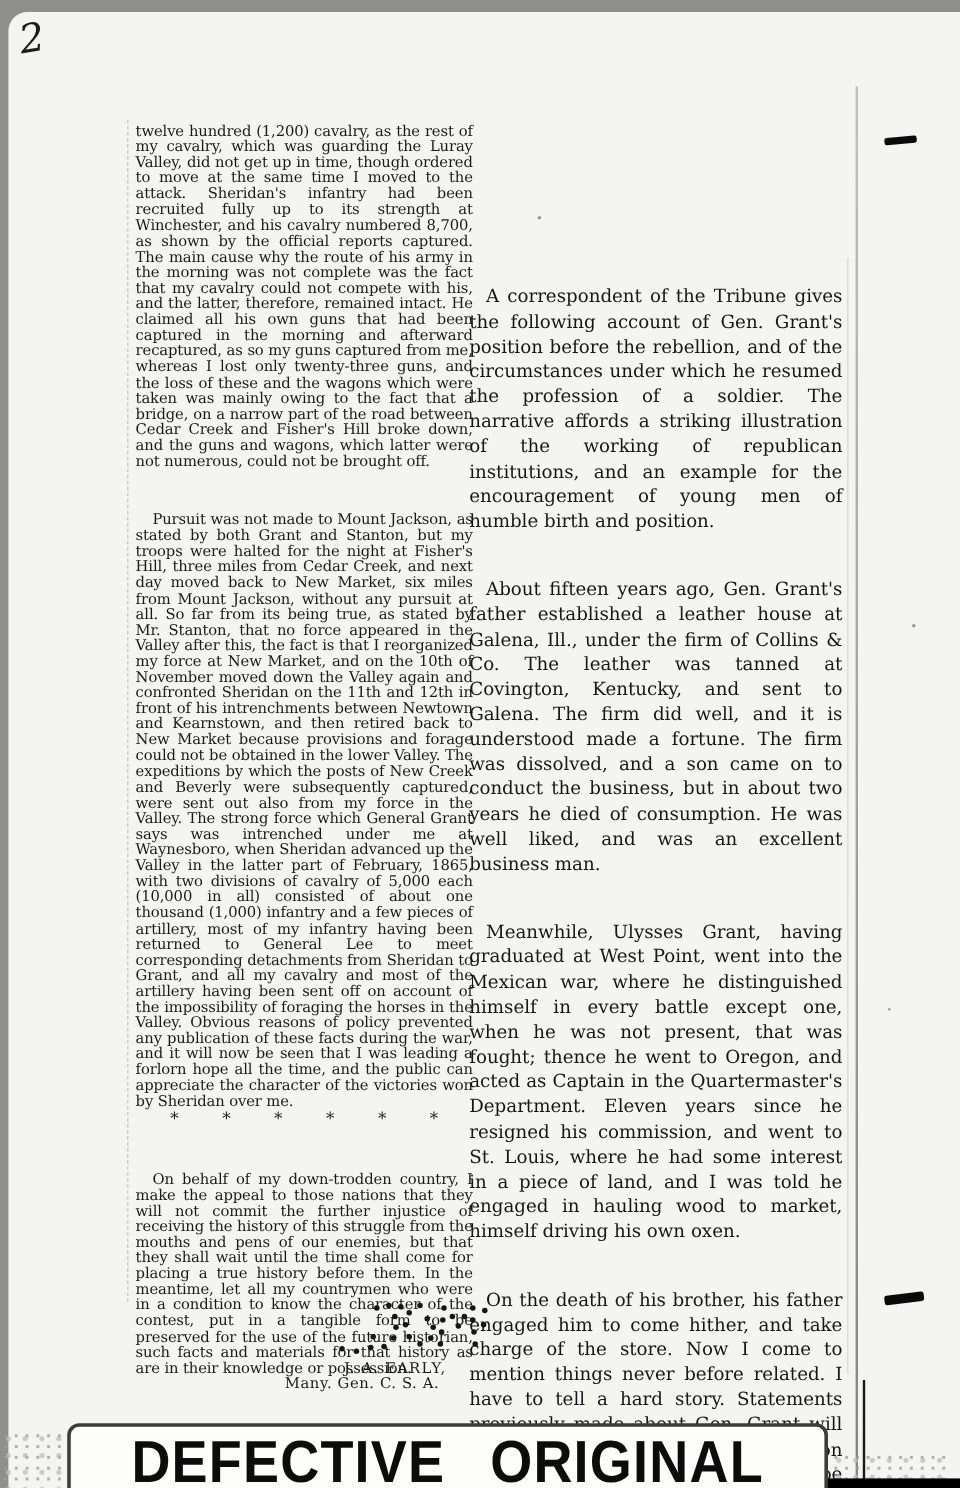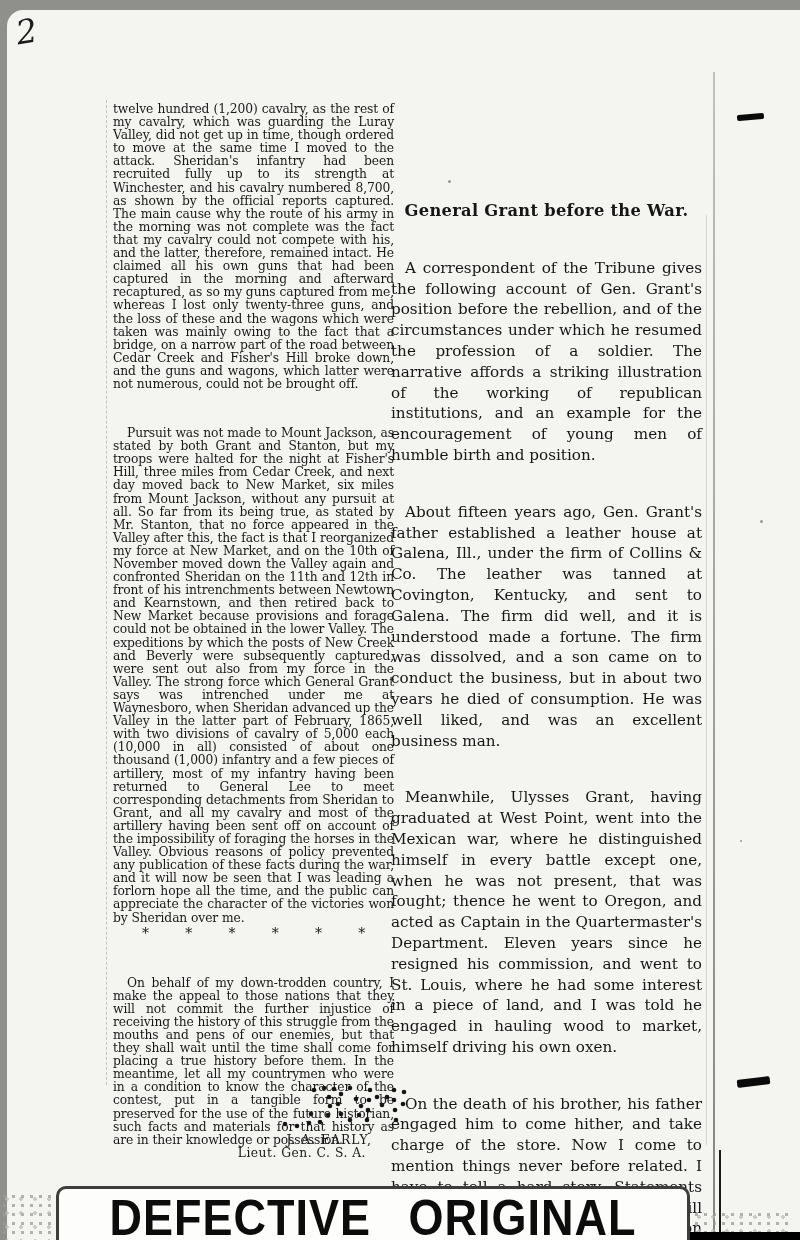--- a/index.html
+++ b/index.html
@@ -73,25 +73,24 @@
 <div class="speck" style="left:448px;top:180px;width:3px;height:3px;"></div>
 <div class="speck" style="left:760px;top:520px;width:3px;height:3px;"></div>
 <div class="speck" style="left:740px;top:840px;width:2px;height:2px;"></div>
 
 <div class="col-left">
   <p>twelve hundred (1,200) cavalry, as the rest of my cavalry, which was guarding the Luray Valley, did not get up in time, though ordered to move at the same time I moved to the attack. Sheridan's infantry had been recruited fully up to its strength at Winchester, and his cavalry numbered 8,700, as shown by the official reports captured. The main cause why the route of his army in the morning was not complete was the fact that my cavalry could not compete with his, and the latter, therefore, remained intact. He claimed all his own guns that had been captured in the morning and afterward recaptured, as so my guns captured from me, whereas I lost only twenty-three guns, and the loss of these and the wagons which were taken was mainly owing to the fact that a bridge, on a narrow part of the road between Cedar Creek and Fisher's Hill broke down, and the guns and wagons, which latter were not numerous, could not be brought off.</p>
   <p class="indent">Pursuit was not made to Mount Jackson, as stated by both Grant and Stanton, but my troops were halted for the night at Fisher's Hill, three miles from Cedar Creek, and next day moved back to New Market, six miles from Mount Jackson, without any pursuit at all. So far from its being true, as stated by Mr. Stanton, that no force appeared in the Valley after this, the fact is that I reorganized my force at New Market, and on the 10th of November moved down the Valley again and confronted Sheridan on the 11th and 12th in front of his intrenchments between Newtown and Kearnstown, and then retired back to New Market because provisions and forage could not be obtained in the lower Valley. The expeditions by which the posts of New Creek and Beverly were subsequently captured, were sent out also from my force in the Valley. The strong force which General Grant says was intrenched under me at Waynesboro, when Sheridan advanced up the Valley in the latter part of February, 1865, with two divisions of cavalry of 5,000 each (10,000 in all) consisted of about one thousand (1,000) infantry and a few pieces of artillery, most of my infantry having been returned to General Lee to meet corresponding detachments from Sheridan to Grant, and all my cavalry and most of the artillery having been sent off on account of the impossibility of foraging the horses in the Valley. Obvious reasons of policy prevented any publication of these facts during the war, and it will now be seen that I was leading a forlorn hope all the time, and the public can appreciate the character of the victories won by Sheridan over me.</p>
   <p class="separator">* * * * * *</p>
   <p class="indent">On behalf of my down-trodden country, I make the appeal to those nations that they will not commit the further injustice of receiving the history of this struggle from the mouths and pens of our enemies, but that they shall wait until the time shall come for placing a true history before them. In the meantime, let all my countrymen who were in a condition to know the character of the contest, put in a tangible form to be preserved for the use of the future historian, such facts and materials for that history as are in their knowledge or possession.</p>
   <div class="sig-name">J. A. EARLY,</div>
-  <div class="sig-title">Lieut. Gen. C. S. A.</div>
+  <div class="sig-title">Many. Gen. C. S. A.</div>
 </div>
 
 <div class="col-right">
-  <div class="headline">General Grant before the War.</div>
   <p class="indent">A correspondent of the Tribune gives the following account of Gen. Grant's position before the rebellion, and of the circumstances under which he resumed the profession of a soldier. The narrative affords a striking illustration of the working of republican institutions, and an example for the encouragement of young men of humble birth and position.</p>
   <p class="indent">About fifteen years ago, Gen. Grant's father established a leather house at Galena, Ill., under the firm of Collins &amp; Co. The leather was tanned at Covington, Kentucky, and sent to Galena. The firm did well, and it is understood made a fortune. The firm was dissolved, and a son came on to conduct the business, but in about two years he died of consumption. He was well liked, and was an excellent business man.</p>
   <p class="indent">Meanwhile, Ulysses Grant, having graduated at West Point, went into the Mexican war, where he distinguished himself in every battle except one, when he was not present, that was fought; thence he went to Oregon, and acted as Captain in the Quartermaster's Department. Eleven years since he resigned his commission, and went to St. Louis, where he had some interest in a piece of land, and I was told he engaged in hauling wood to market, himself driving his own oxen.</p>
   <p class="indent">On the death of his brother, his father engaged him to come hither, and take charge of the store. Now I come to mention things never before related. I have to tell a hard story. Statements previously made about Gen. Grant will be blown away. Many a young man, on reading what follows, will be encouraged. I gather my account from the most trustworthy sources.</p>
   <p class="indent">Capt. Grant, as he was called, found the affairs of the concern in great disorder, but he went to work, and, in three weeks, had everything straight. There was one clerk beside himself, and generally more or less hired men. As this was the only establishment of the kind in the place, the trade of which is large, there was much business to do. Capt. Grant was not remarkable as a salesman, but he was good to oversee and to manage. Generally, he bought the</p>
 </div>
 
 <svg class="stamp-dots" width="132" height="50" viewBox="0 0 132 50">
   <g fill="#161616">
     <circle cx="7" cy="42" r="2.3"></circle>

